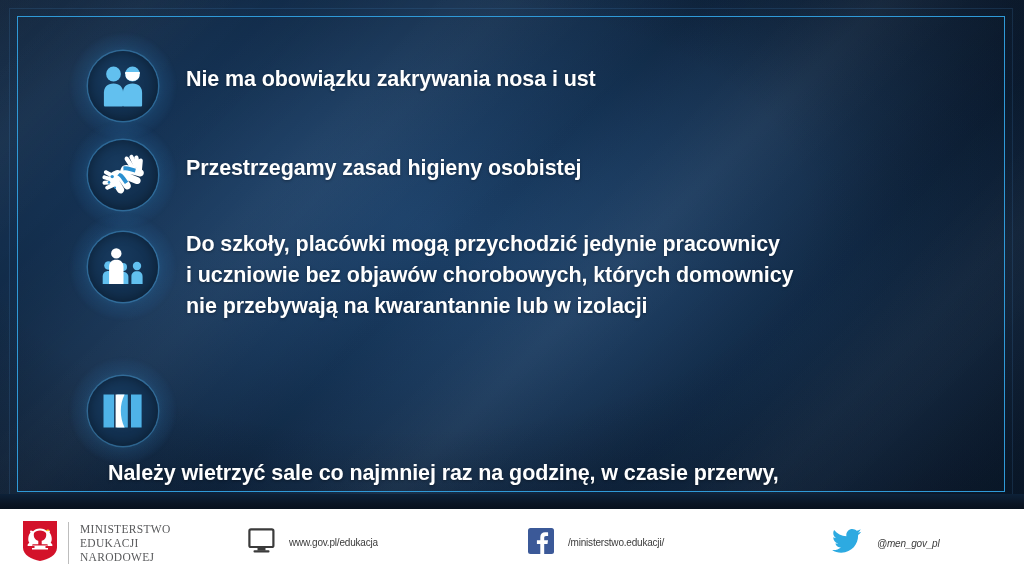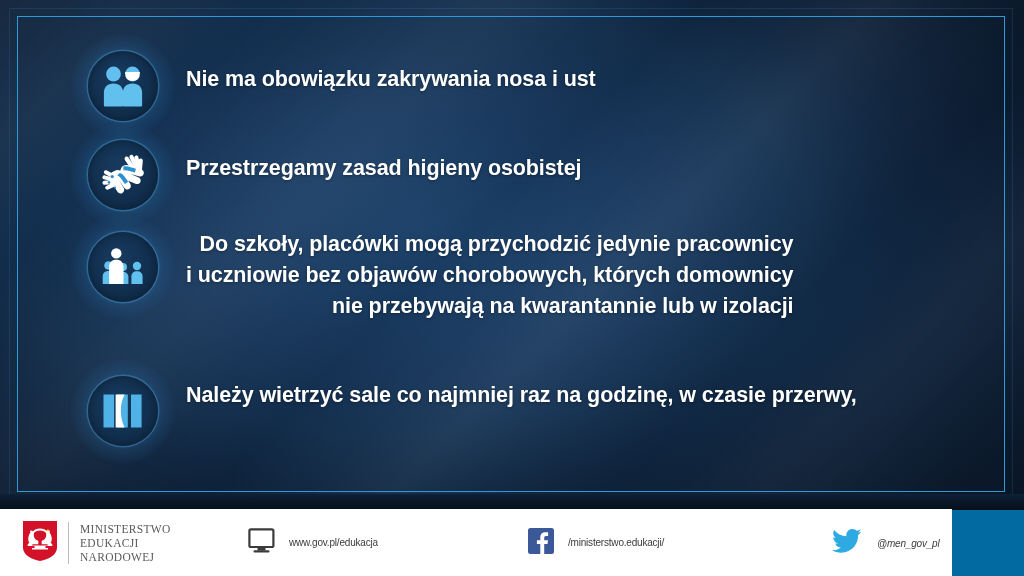--- a/index.html
+++ b/index.html
@@ -6,21 +6,21 @@
     margin: 0;
     padding: 0;
     background: #0e1b2a;
   }
   #poster {
     position: relative;
     width: 1024px;
     height: 576px;
     overflow: hidden;
     font-family: "Liberation Sans", sans-serif;
-    background: #0369a1;
+    background: #737373;
   }
 
   
   .stage {
     position: absolute;
     left: 0; top: 0;
     width: 1024px;
     height: 509px;
     background:
       linear-gradient(135deg,
@@ -82,21 +82,21 @@
     width: 1024px; height: 509px;
   }
   .row {
     position: absolute;
     display: flex;
     align-items: flex-start;
   }
   .row-0 { left: 84px; top: 47px; }
   .row-1 { left: 84px; top: 136px; }
   .row-2 { left: 84px; top: 228px; }
-  .row-3 { left: 84px; top: 372px; }
+  .row-3 { left: 84px; top: 372px; flex-direction: column; }
 
   .icon-wrap {
     position: relative;
     width: 78px;
     height: 78px;
     flex: 0 0 78px;
   }
   .icon-glow {
     position: absolute;
     left: 50%; top: 50%;
@@ -130,34 +130,34 @@
     font-size: 21.5px;
     font-weight: bold;
     line-height: 31px;
     letter-spacing: -0.1px;
     text-shadow: 0 1px 3px rgba(0,0,0,0.35);
     white-space: nowrap;
     padding-top: 0px;
   }
   .row-0 .row-text { padding-top: 17px; }
   .row-1 .row-text { padding-top: 17px; }
-  .row-2 .row-text { padding-top: 1px; text-align: right; }
+  .row-2 .row-text { padding-top: 1px; }
   .row-3 .row-text { padding-top: 8px; }
 
   
   .footer-gap {
     position: absolute;
     left: 0; top: 494px;
     width: 1024px; height: 16px;
     background: linear-gradient(180deg, #0d2138 0%, #0a1524 60%, #07101c 100%);
   }
   .footer {
     position: absolute;
     left: 0; top: 509px;
-    width: 952px; height: 67px;
+    width: 1024px; height: 67px;
     background: #ffffff;
   }
   .footer-inner {
     position: relative;
     width: 100%; height: 100%;
   }
   .f-item {
     position: absolute;
     display: flex;
     align-items: center;

